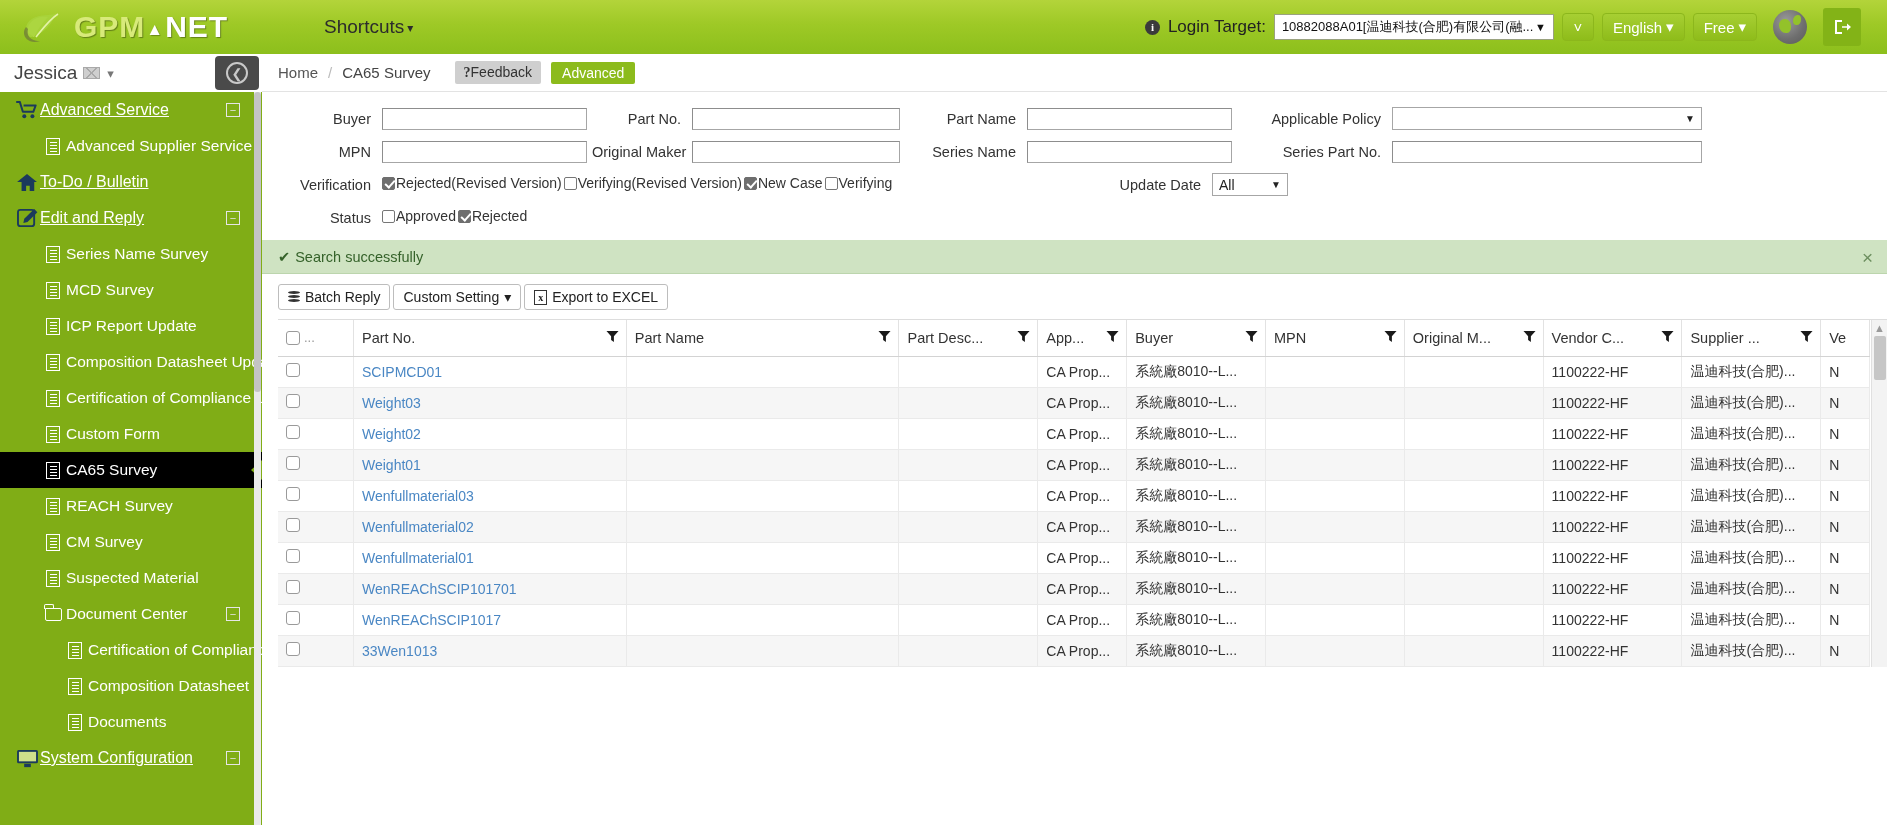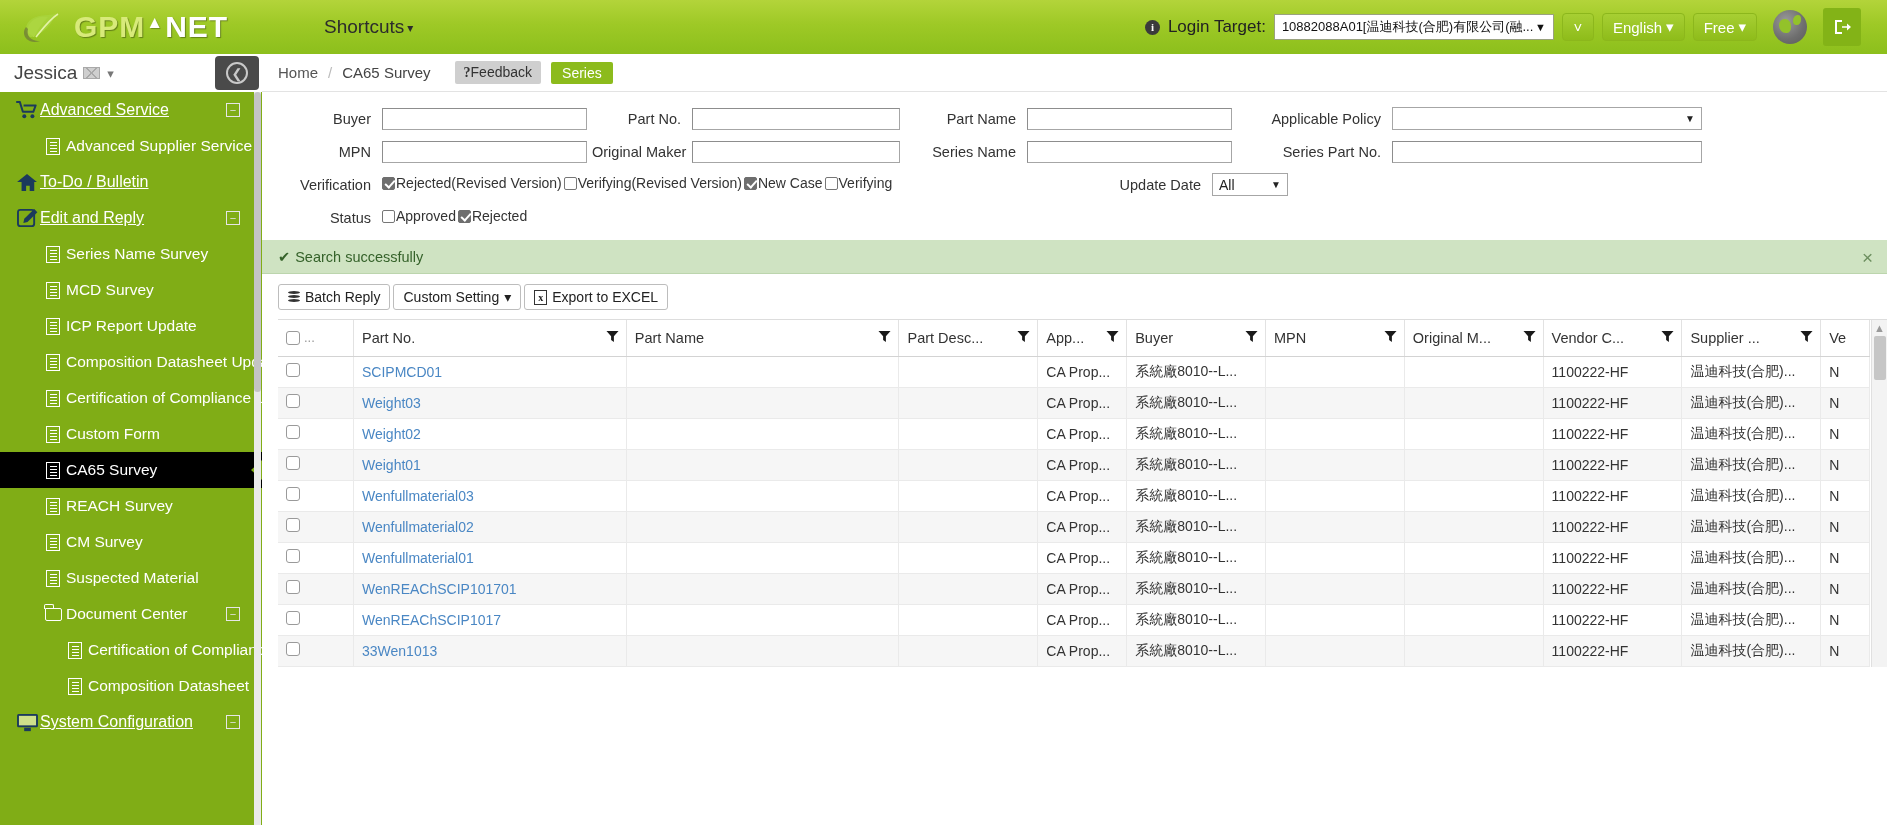--- a/index.html
+++ b/index.html
@@ -20,21 +20,21 @@
     display: flex; align-items: center;
   }
   .logo-wrap {
     width: 260px; height: 54px;
     position: relative;
     display: flex; align-items: center; padding-left: 22px;
   }
   .logo-leaf { position: relative; width: 48px; height: 40px; flex: none; }
   .logo-text {
     font-size: 30px; font-weight: bold; letter-spacing: 1px;
-    margin-left: 4px; display: flex; 
+    margin-left: 4px; display: flex; align-items: center;
   }
   .logo-gpm { color: #d8ea7a; text-shadow: 1px 1px 1px rgba(0,0,0,.35); }
   .logo-tri { color: #fff; font-size: 17px; margin: 0 1px; position: relative; top: 3px;
               text-shadow: 1px 1px 1px rgba(0,0,0,.3); }
   .logo-net { color: #ffffff; text-shadow: 1px 1px 1px rgba(0,0,0,.35); }
 
   .shortcuts {
     color: #2c2c2c; font-size: 19px; margin-left: 64px;
     cursor: pointer; display: flex; align-items: center; gap: 3px;
   }
@@ -486,20 +486,26 @@
           <span class="doc-ico"></span>
         </span>
         <span class="lbl">Certification of Compliance</span>
       </div>
       <div class="nav-item lvl2">
         <span class="ico">
           <span class="doc-ico"></span>
         </span>
         <span class="lbl">Composition Datasheet</span>
       </div>
+      <div class="nav-item lvl2">
+        <span class="ico">
+          <span class="doc-ico"></span>
+        </span>
+        <span class="lbl">Documents</span>
+      </div>
       <div class="nav-item lvl0">
         <span class="ico">
           <svg width="23" height="19" viewBox="0 0 24 20">
             <rect x="1" y="1" width="22" height="14" rx="1.6" fill="#1b3a5c"></rect>
             <rect x="3" y="3" width="18" height="10" fill="#cfe08a"></rect>
             <rect x="8.5" y="15.5" width="7" height="3.6" fill="#1b3a5c"></rect>
           </svg>
         </span>
         <span class="lbl">System Configuration</span>
         <span class="nav-toggle">−</span>
@@ -509,21 +515,21 @@
   <div class="sb-scroll"></div>
 </div>
 
 <div class="main">
 
   <div class="crumb-bar">
     <span class="crumb">Home</span>
     <span class="crumb sep">/</span>
     <span class="crumb cur">CA65 Survey</span>
     <span class="btn-feedback"><b>?</b><span>Feedback</span></span>
-    <span class="btn-comment">Series</span>
+    <span class="btn-comment">Advanced</span>
   </div>
 
   <div class="searchpanel">
 
     <div class="frow">
       <div class="fcell" style="width:330px">
         <span class="flabel" style="width:120px">Buyer</span>
         <input class="finput" style="width: 205px;" value="">
       </div>
       <div class="fcell" style="width:325px">

